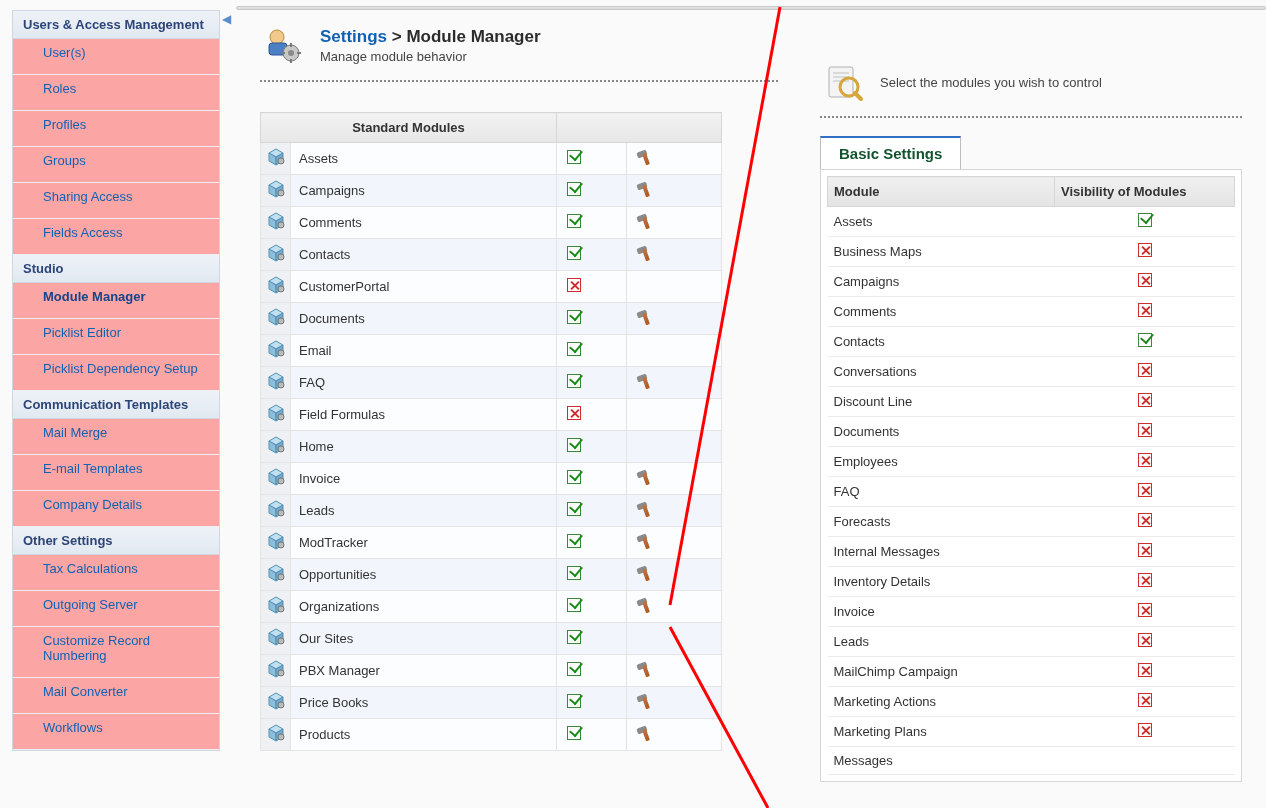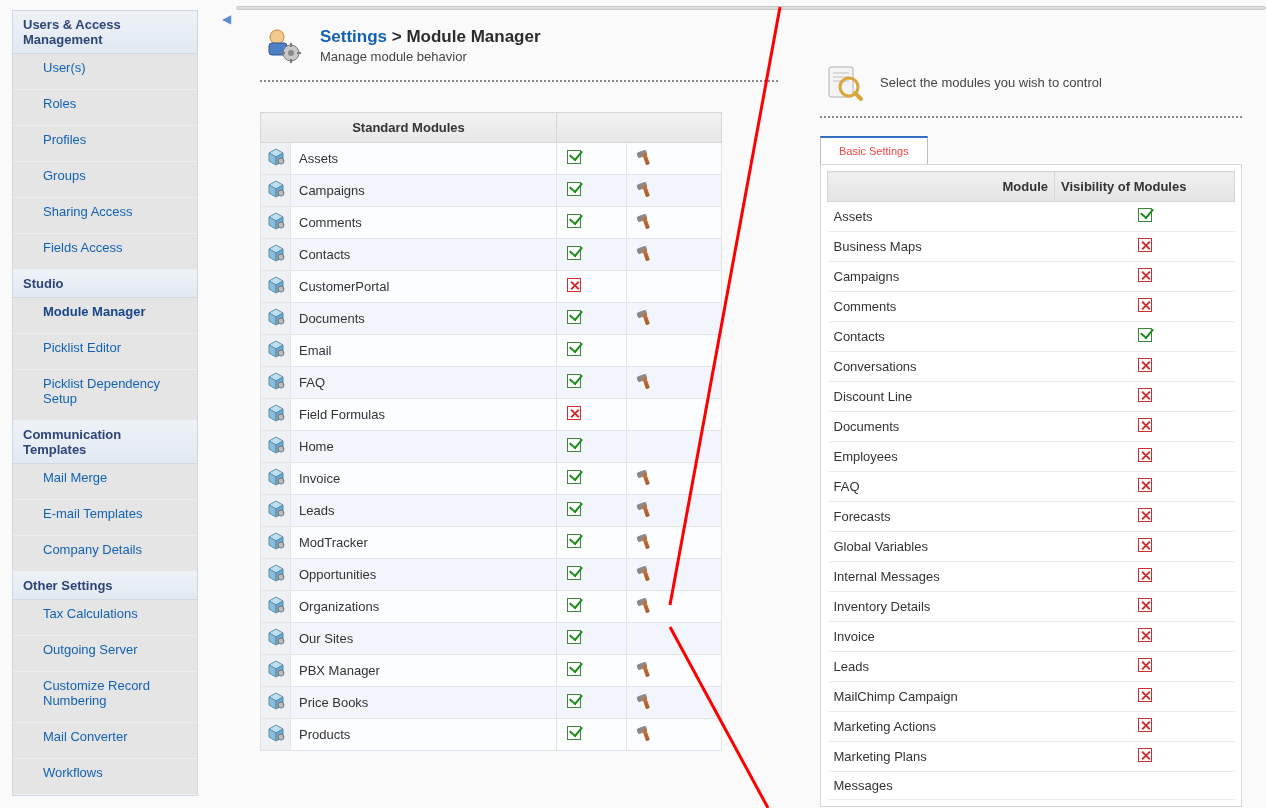--- a/index.html
+++ b/index.html
@@ -13,23 +13,23 @@
     overflow: hidden;
     position: relative;
   }
   a { color: #1262b3; text-decoration: none; }
 
   
   .sidebar {
     position: absolute;
     left: 12px;
     top: 10px;
-    width: 186px;
+    width: 208px;
     border: 1px solid #d0d7e0;
-    background: #e5e5e5;
+    background: #fca5a5;
   }
   .sidebar .section-header {
     background: linear-gradient(#eef2f7,#e1e9f1);
     color: #2c4477;
     font-weight: bold;
     padding: 6px 10px;
     border-bottom: 1px solid #d0d7e0;
     font-size: 13px;
   }
   .sidebar .item {
@@ -134,23 +134,23 @@
   }
   .tabbar {
     margin-top: 18px;
     display: flex;
   }
   .tab {
     background: #fff;
     border: 1px solid #bdbdbd;
     border-bottom: none;
     padding: 7px 18px;
-    font-weight: normal;
-    font-size: 11px;
-    color: #ef4444;
+    font-weight: bold;
+    font-size: 15px;
+    color: #14532d;
     border-top: 2px solid #3370c4;
   }
   .tabcontent {
     border: 1px solid #d6d6d6;
     background: #fff;
     padding: 6px;
   }
   table.tracktable {
     border-collapse: collapse;
     width: 100%;
@@ -158,21 +158,21 @@
   }
   table.tracktable th {
     background: linear-gradient(#f0f0f0,#e4e4e4);
     border: 1px solid #d6d6d6;
     padding: 7px 6px;
     font-size: 13px;
     font-weight: bold;
     color: #333;
     text-align: left;
   }
-  table.tracktable th:first-child { text-align:right;margin-left:8px; }
+  table.tracktable th:first-child { text-align:left;margin-left:8px; }
   table.tracktable td {
     border-bottom: 1px solid #ebebeb;
     padding: 6px 6px;
     font-size: 13px;
     color: #333;
   }
   table.tracktable td.viscell { text-align:center; width: 180px; }
 
   
   .chk {
@@ -590,24 +590,20 @@
           </tr>
           <tr>
             <td>FAQ</td>
             <td class="viscell"><span class="crs"></span></td>
           </tr>
           <tr>
             <td>Forecasts</td>
             <td class="viscell"><span class="crs"></span></td>
           </tr>
           <tr>
-            <td>Global Variables</td>
-            <td class="viscell"><span class="crs"></span></td>
-          </tr>
-          <tr>
             <td>Internal Messages</td>
             <td class="viscell"><span class="crs"></span></td>
           </tr>
           <tr>
             <td>Inventory Details</td>
             <td class="viscell"><span class="crs"></span></td>
           </tr>
           <tr>
             <td>Invoice</td>
             <td class="viscell"><span class="crs"></span></td>

